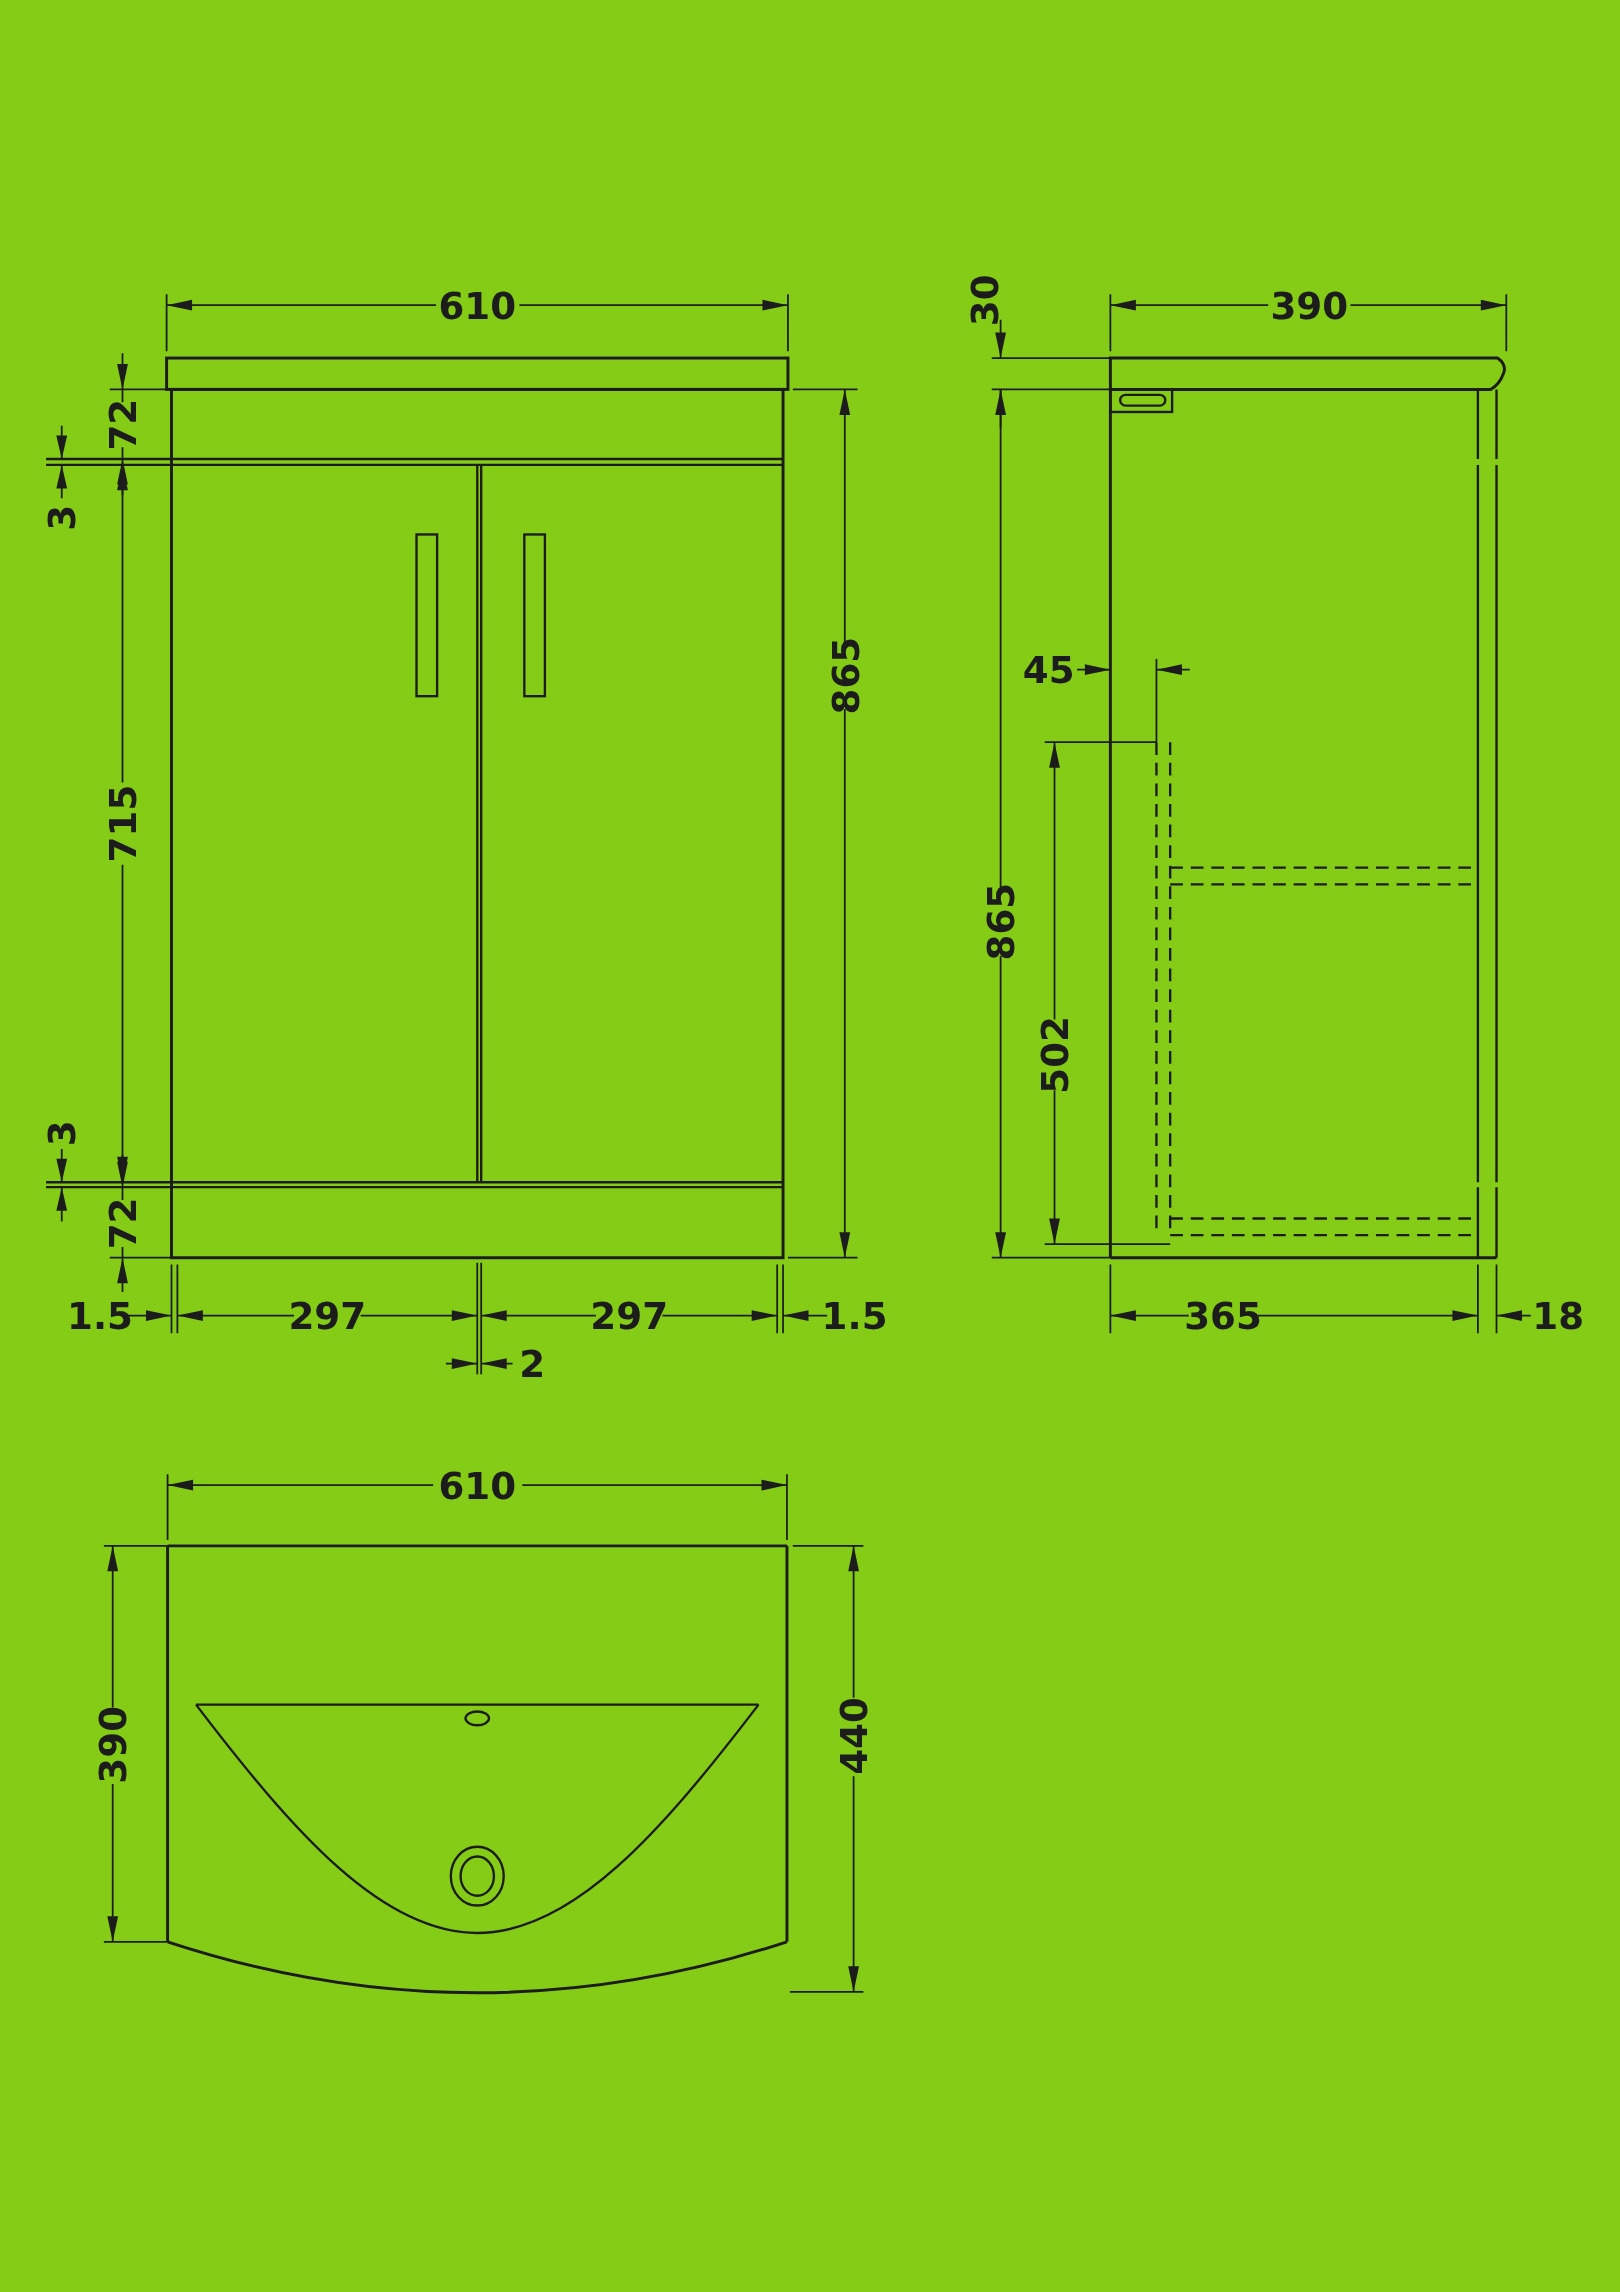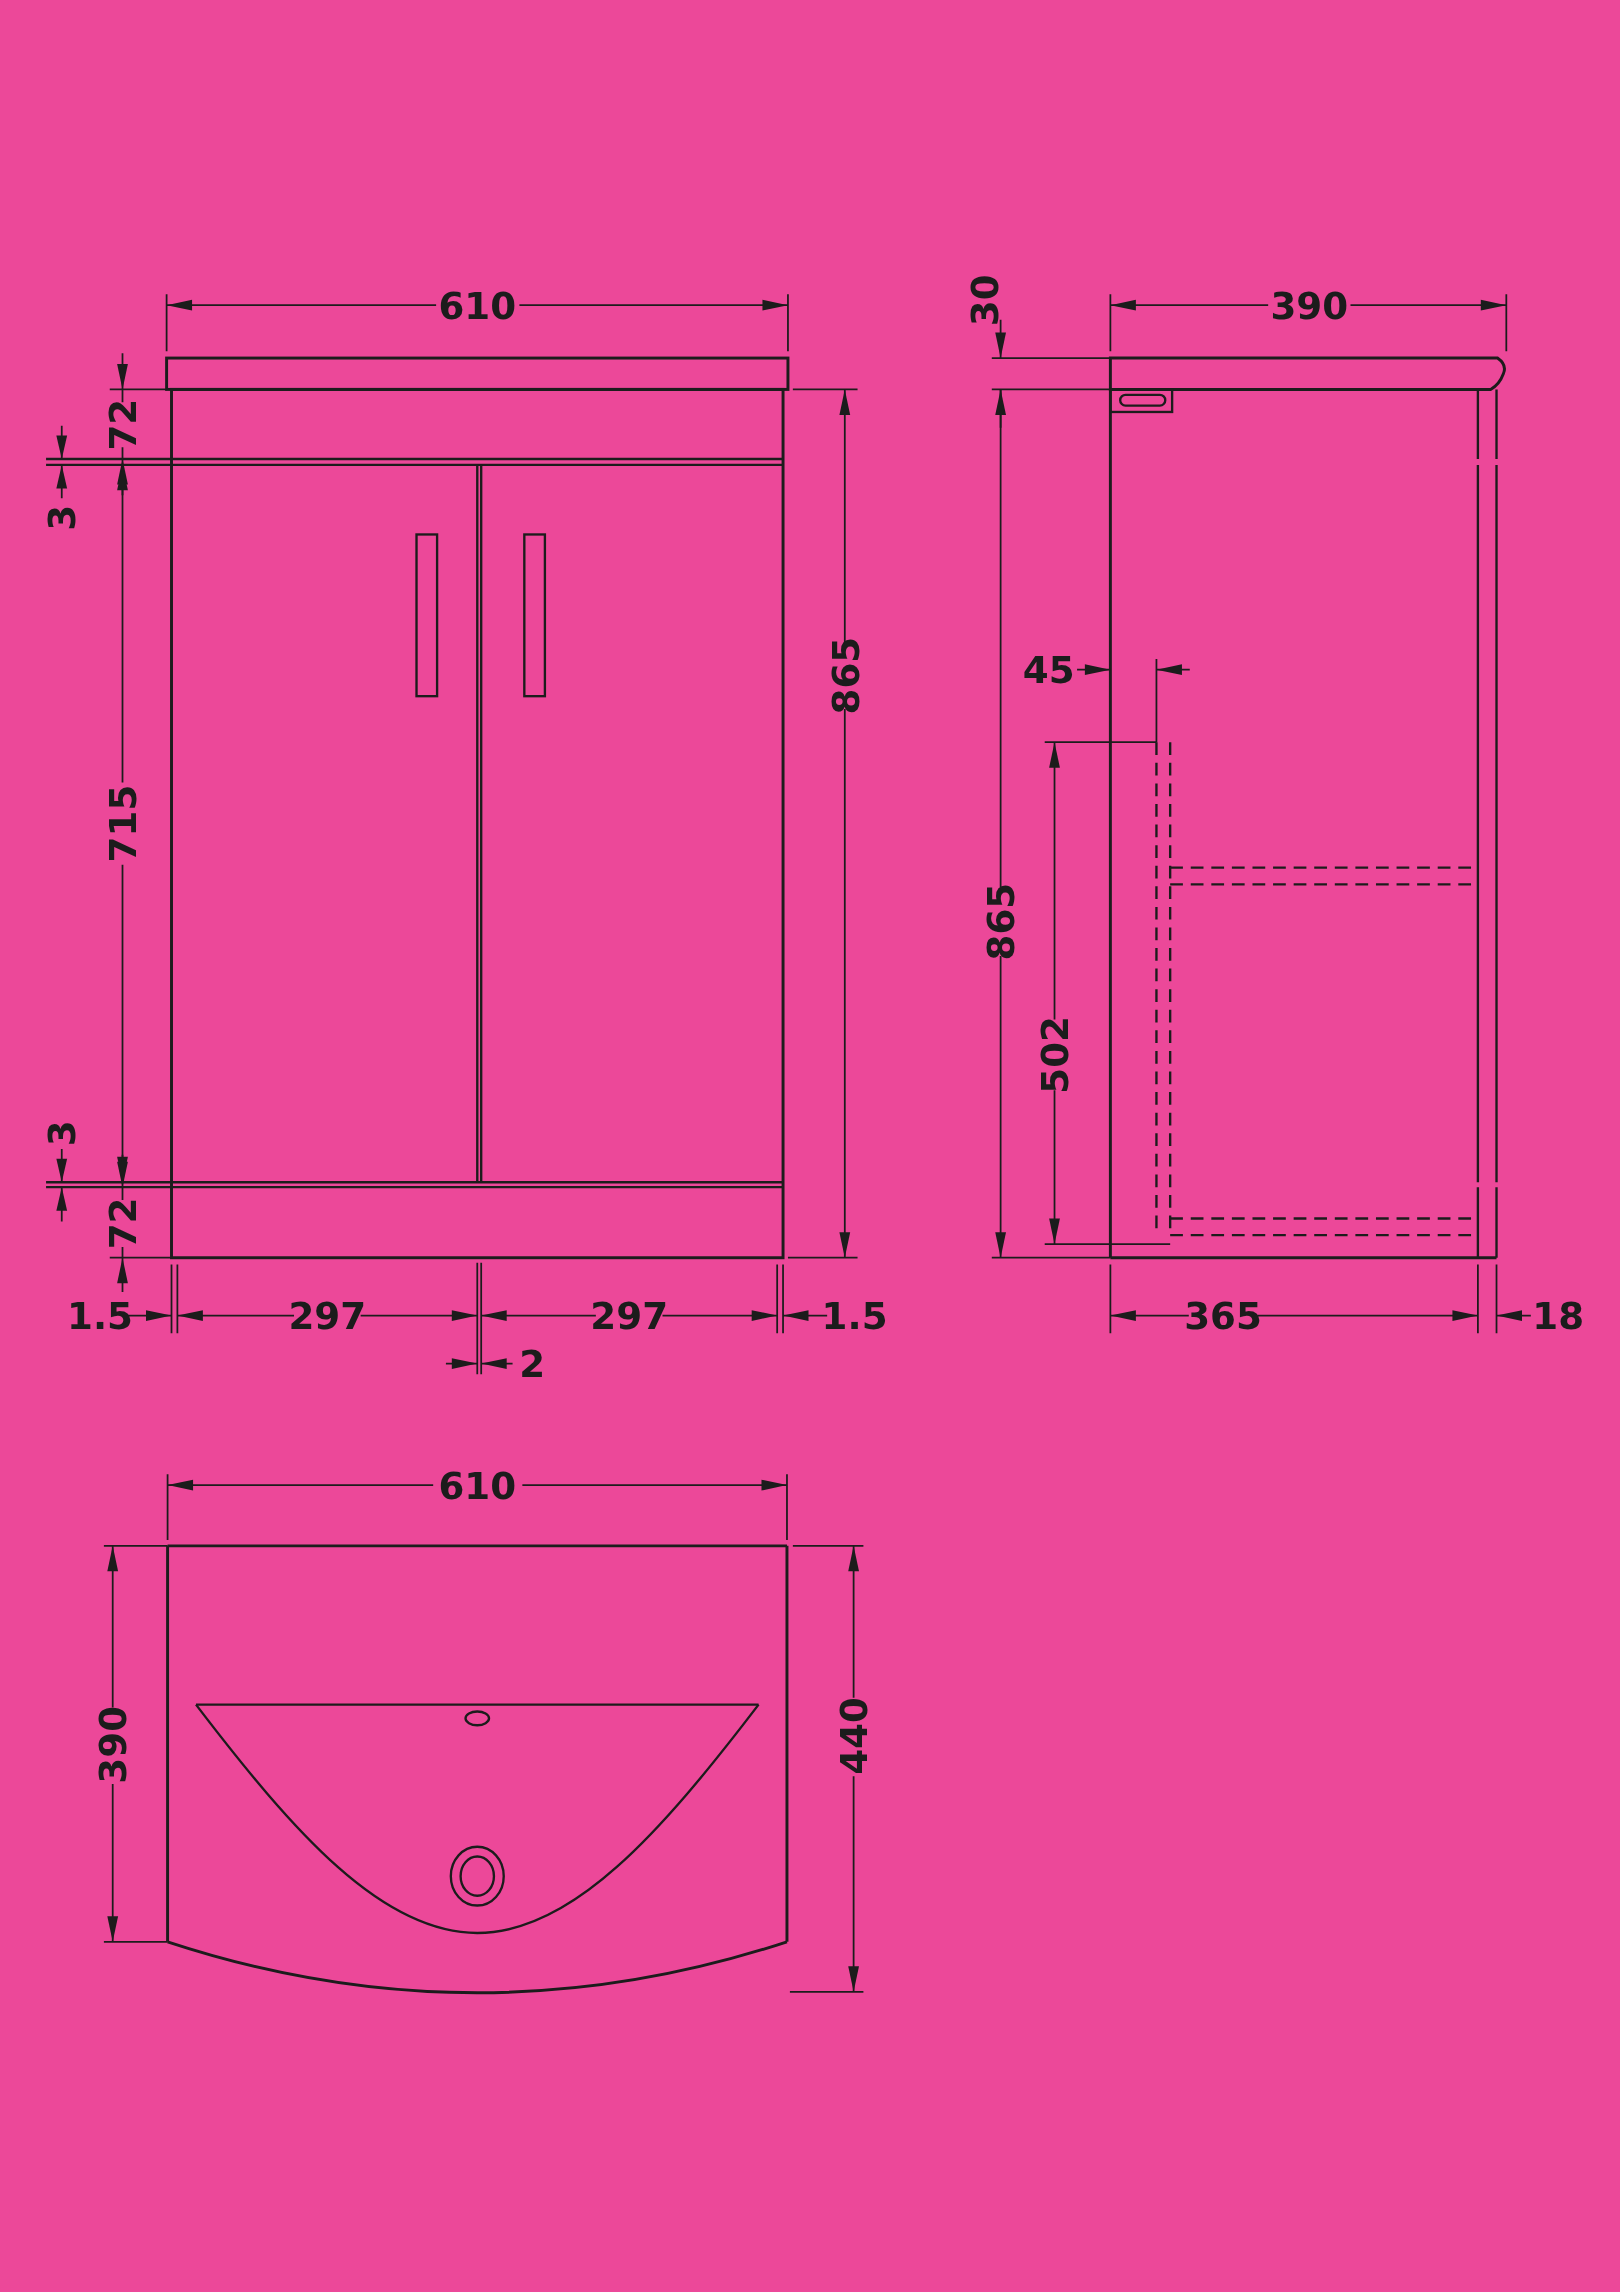--- a/index.html
+++ b/index.html
@@ -1,16 +1,16 @@
 <!DOCTYPE html>
 <html><head>
 <meta charset="utf-8">
 <style>
   html,body{margin:0;padding:0;background:#e8e8e8;}
-  .sheet{position:relative;width:1620px;height:2293px;background:#ec4899;margin:0 auto;overflow:hidden;}
+  .sheet{position:relative;width:1620px;height:2293px;background:#84cc16;margin:0 auto;overflow:hidden;}
   svg{position:absolute;left:0;top:0;}
   .obj{stroke:#1c1c1c;stroke-width:3;fill:none;stroke-linecap:butt;}
   .objthin{stroke:#1c1c1c;stroke-width:2.4;fill:none;}
   .dim{stroke:#1c1c1c;stroke-width:1.8;fill:none;}
   .dash{stroke:#1c1c1c;stroke-width:2.4;fill:none;stroke-dasharray:13 8;}
   .ah{fill:#1c1c1c;stroke:none;}
   text{font-family:"DejaVu Sans","Liberation Sans",sans-serif;font-weight:bold;font-size:38px;fill:#1c1c1c;}
   .mid{text-anchor:middle;}
 </style>
 </head>

